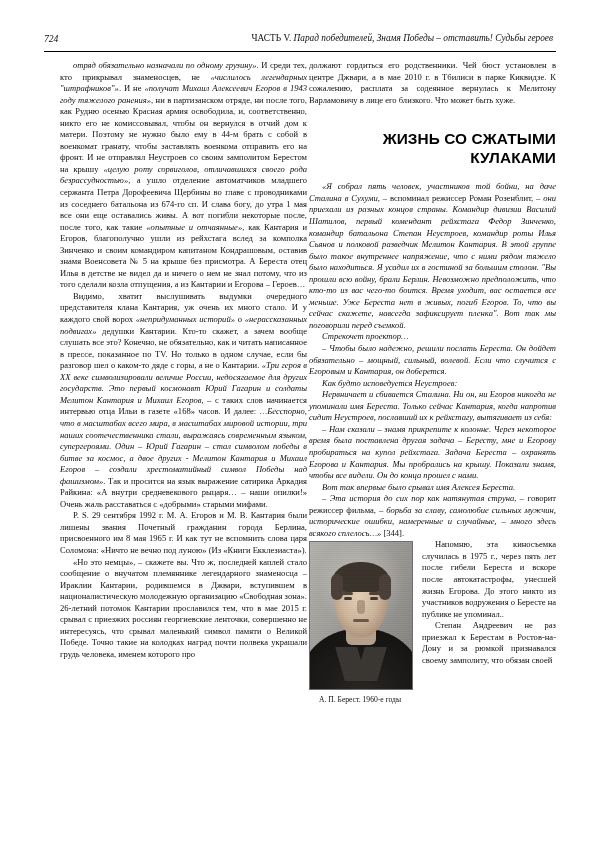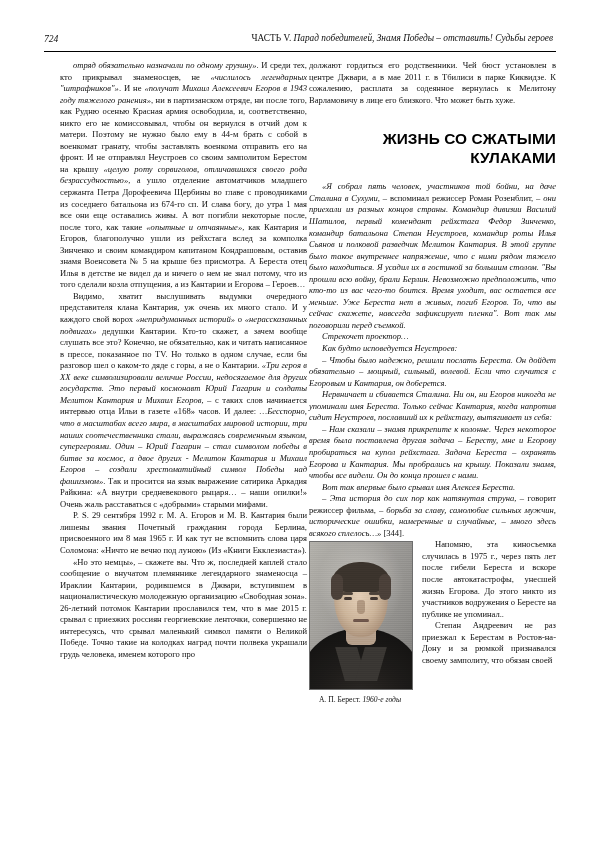--- a/index.html
+++ b/index.html
@@ -199,21 +199,21 @@
     mix-blend-mode: overlay;
   }
   .caption {
     width: 102px;
     margin-top: 5px;
     font-size: 7.6px;
     line-height: 9.4px;
     text-align: center;
     text-indent: 0;
   }
-  .caption .cap-it { font-style: italic; }
+  .caption .cap-it { }
 </style>
 </head>
 <body>
 
 <div class="page">
 
   <div class="runhead">
     <span class="folio">724</span>
     <span class="rh-text">
       <span class="rh-roman">ЧАСТЬ V.</span><span class="rh-ital"> Парад победителей, Знамя Победы – отставить! Судьбы героев</span>
@@ -222,26 +222,26 @@
   <div class="rule"></div>
 
   <div class="col col-left" id="left-col">
       <p><span class="it">отряд обязательно назначали по одному грузину»</span><span>. И среди тех, кто прикрывал знаменосцев, не </span><span class="it">«числилось легендарных "штрафников"»</span><span>. И не </span><span class="it">«получат Михаил Алексеевич Егоров в 1943 году тяжелого ранения»</span><span>, ни в партизанском отряде, ни после того, как Рудню осенью Красная армия освободила, и, соответственно, никто его не комиссовывал, чтобы он вернулся в отчий дом к матери. Поэтому не нужно было ему в 44-м брать с собой в военкомат гранату, чтобы заставлять военкома отправить его на фронт. И не отправлял Неустроев со своим замполитом Берестом на крышу </span><span class="it">«целую роту сорвиголов, отличавшихся своего рода безрассудностью»</span><span>, а ушло отделение автоматчиков младшего сержанта Петра Дорофеевича Щербины во главе с проводниками из соседнего батальона из 674-го сп. И слава богу, до утра 1 мая все они еще оставались живы. А вот погибли некоторые после, после того, как такие </span><span class="it">«опытные и отчаянные»</span><span>, как Кантария и Егоров, благополучно ушли из рейхстага вслед за комполка Зинченко и своим командиром капитаном Кондрашовым, оставив знамя Военсовета № 5 на крыше без присмотра. А Береста отец Илья в детстве не видел да и ничего о нем не знал потому, что из того сделали козла отпущения, а из Кантарии и Егорова – Героев…</span></p>
       <p><span>Видимо, хватит выслушивать выдумки очередного представителя клана Кантария, уж очень их много стало. И у каждого свой ворох </span><span class="it">«непридуманных историй»</span><span> о </span><span class="it">«нерассказанных подвигах»</span><span> дедушки Кантарии. Кто-то скажет, а зачем вообще слушать все это? Конечно, не обязательно, как и читать написанное в прессе, показанное по TV. Но только в одном случае, если бы разговор шел о каком-то дяде с горы, а не о Кантарии. </span><span class="it">«Три героя в XX веке символизировали величие России, недосягаемое для других государств. Это первый космонавт Юрий Гагарин и солдаты Мелитон Кантария и Михаил Егоров</span><span>, – с таких слов начинается интервью отца Ильи в газете «168» часов. И далее: </span><span class="it">…Бесспорно, что в масштабах всего мира, в масштабах мировой истории, три наших соотечественника стали, выражаясь современным языком, супергероями. Один – Юрий Гагарин – стал символом победы в битве за космос, а двое других - Мелитон Кантария и Михаил Егоров – создали хрестоматийный символ Победы над фашизмом»</span><span>. Так и просится на язык выражение сатирика Аркадия Райкина: «А внутри средневекового рыцаря… – наши опилки!» Очень жаль расставаться с «добрыми» старыми мифами.</span></p>
       <p><span>P. S. 29 сентября 1992 г. М. А. Егоров и М. В. Кантария были лишены звания Почетный гражданин города Берлина, присвоенного им 8 мая 1965 г. И как тут не вспомнить слова царя Соломона: «Ничто не вечно под луною» (Из «Книги Екклезиаста»).</span></p>
       <p><span>«Но это немцы», – скажете вы. Что ж, последней каплей стало сообщение о внучатом племяннике легендарного знаменосца – Ираклии Кантарии, родившемся в Джвари, вступившем в националистическую молодежную организацию «Свободная зона». 26-летний потомок Кантарии прославился тем, что в мае 2015 г. срывал с приезжих россиян георгиевские ленточки, совершенно не интересуясь, что срывал маленький символ памяти о Великой Победе. Точно такие на колодках наград почти полвека украшали грудь человека, именем которого про</span></p>
     </div>
 
   <div class="col col-right" id="right-col">
-      <p class="noind">должают гордиться его родственники. Чей бюст установлен в центре Джвари, а в мае 2011 г. в Тбилиси в парке Киквидзе. К сожалению, расплата за содеянное вернулась к Мелитону Варламовичу в лице его близкого. Что может быть хуже.</p>
+      <p class="noind">должают гордиться его родственники. Чей бюст установлен в центре Джвари, а в мае 2010 г. в Тбилиси в парке Киквидзе. К сожалению, расплата за содеянное вернулась к Мелитону Варламовичу в лице его близкого. Что может быть хуже.</p>
       <h2 class="sec-head">ЖИЗНЬ СО СЖАТЫМИ КУЛАКАМИ</h2>
       <p><span class="it">«Я собрал пять человек, участников той бойни, на даче Сталина в Сухуми</span><span>, – вспоминал режиссер Роман Розенблит, – </span><span class="it">они приехали из разных концов страны. Командир дивизии Василий Шатилов, первый комендант рейхстага Федор Зинченко, командир батальона Степан Неустроев, командир роты Илья Сьянов и полковой разведчик Мелитон Кантария. В этой группе было такое внутреннее напряжение, что с ними рядом тяжело было находиться. Я усадил их в гостиной за большим столом. "Вы прошли всю войну, брали Берлин. Невозможно предположить, что кто-то из вас чего-то боится. Время уходит, вас остается все меньше. Уже Береста нет в живых, погиб Егоров. То, что вы сейчас скажете, навсегда зафиксирует пленка". Вот так мы поговорили перед съемкой.</span></p>
       <p><span class="it">Стрекочет проектор…</span></p>
+      <p><span class="it">– Чтобы было надежно, решили послать Береста. Он дойдет обязательно – мощный, сильный, волевой. Если что случится с Егоровым и Кантария, он доберется.</span></p>
       <p><span class="it">Как будто исповедуется Неустроев:</span></p>
-      <p><span class="it">– Чтобы было надежно, решили послать Береста. Он дойдет обязательно – мощный, сильный, волевой. Если что случится с Егоровым и Кантария, он доберется.</span></p>
       <p><span class="it">Нервничает и сбивается Сталина. Ни он, ни Егоров никогда не упоминали имя Береста. Только сейчас Кантария, когда напротив сидит Неустроев, пославший их к рейхстагу, вытягивает из себя:</span></p>
       <p><span class="it">– Нам сказали – знамя прикрепите к колонне. Через некоторое время была поставлена другая задача – Бересту, мне и Егорову пробираться на купол рейхстага. Задача Береста – охранять Егорова и Кантария. Мы пробрались на крышу. Показали знамя, чтобы все видели. Он до конца прошел с нами.</span></p>
       <p><span class="it">Вот так впервые было срывал имя Алексея Береста.</span></p>
       <p><span class="it">– Эта история до сих пор как натянутая струна</span><span>, – говорит режиссер фильма, – </span><span class="it">борьба за славу, самолюбие сильных мужчин, исторические ошибки, намеренные и случайные, – много здесь всякого сплелось…»</span><span> [344].</span></p>
       <div class="figure">
         <div class="photo">
           <div class="bgwash"></div>
           <div class="torso"></div>
           <div class="collarL"></div>
           <div class="collarR"></div>

